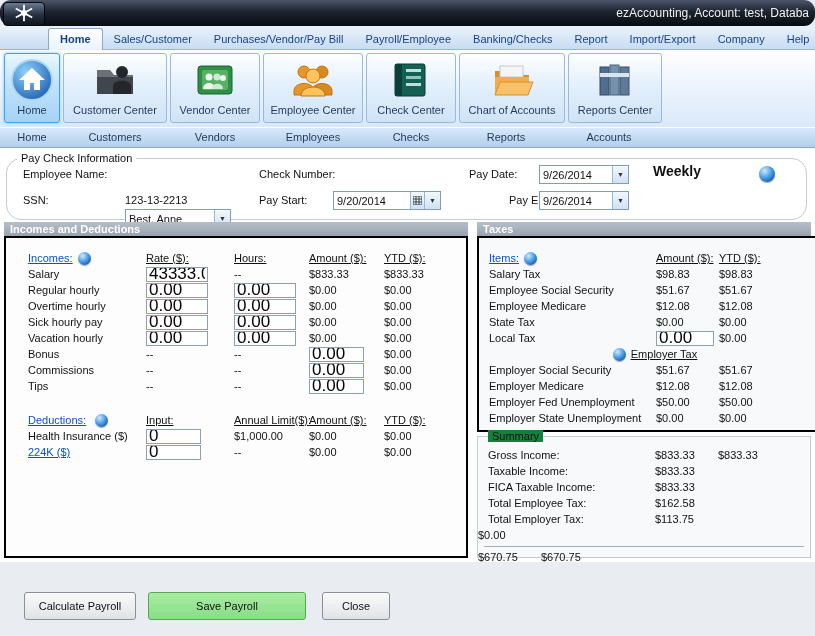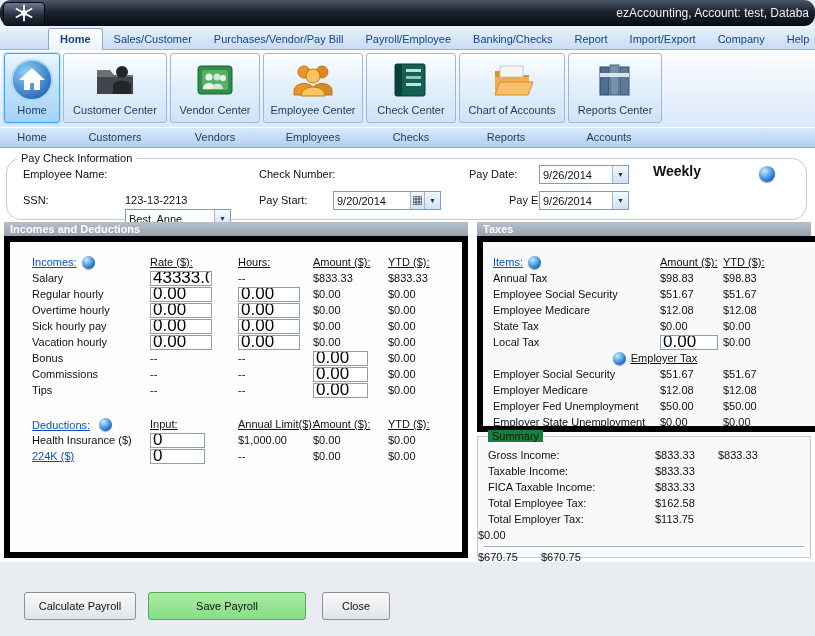--- a/index.html
+++ b/index.html
@@ -52,21 +52,21 @@
   .weekly { position:absolute; font-weight:bold; font-size:14px; }
 
   .globe { display:inline-block; width:13px; height:13px; border-radius:50%; vertical-align:middle;
     background:radial-gradient(circle at 35% 30%, #cfeaff, #5aa7e8 40%, #1565c0 75%, #0a3d7a);
     box-shadow:0 1px 1px rgba(0,0,0,.35); flex-shrink:0; }
   .globe-lg { width:16px; height:16px; }
 
   .section-bar { position:absolute; height:14px; line-height:14px; padding-left:6px;
     background:linear-gradient(#b6bfc9,#98a3b0); color:#fff; font-weight:bold; }
 
-  .panel { position:absolute; border:6px solid #000000; background:#fdfdfe; }
+  .panel { position:absolute; border:2px solid #000000; background:#fdfdfe; }
 
   .row { display:flex; align-items:center; height:16px; }
   .c1 { width:140px; padding-left:22px; flex-shrink:0; white-space:nowrap; }
   .c2 { width:88px; flex-shrink:0; }
   .c3 { width:75px; flex-shrink:0; white-space:nowrap; }
   .c4 { width:75px; flex-shrink:0; }
   .c5 { flex:1; }
   .hdr { text-decoration:underline; }
   .link { color:#0b50c8; }
 
@@ -327,21 +327,21 @@
   </div>
   <div class="row">
     <span class="c1">Tips</span>
     <span class="c2">--</span>
     <span class="c3">--</span>
     <span class="c4"><input class="win-input" style="width: 55px;" value="0.00"></span>
     <span class="c5">$0.00</span>
   </div>
 
   <div class="row" style="margin-top:18px;">
-    <span class="c1" style="display:flex; align-items:flex-end; gap:9px;">
+    <span class="c1" style="display:flex; align-items:center; gap:9px;">
       <span class="hdr link">Deductions:</span>
       <span class="globe"></span>
     </span>
     <span class="c2 hdr">Input:</span>
     <span class="c3 hdr">Annual Limit($):</span>
     <span class="c4 hdr">Amount ($):</span>
     <span class="c5 hdr">YTD ($):</span>
   </div>
   <div class="row">
     <span class="c1">Health Insurance ($)</span>
@@ -363,21 +363,21 @@
   <div class="trow">
     <span class="t1" style="display:flex; align-items:center; gap:5px;">
       <span class="hdr link">Items:</span>
       <span class="globe"></span>
     </span>
     <span class="t2 hdr">Amount ($):</span>
     <span class="t3 hdr">YTD ($):</span>
   </div>
 
   <div class="trow">
-    <span class="t1">Annual Tax</span>
+    <span class="t1">Salary Tax</span>
     <span class="t2">$98.83</span>
     <span class="t3">$98.83</span>
   </div>
   <div class="trow">
     <span class="t1">Employee Social Security</span>
     <span class="t2">$51.67</span>
     <span class="t3">$51.67</span>
   </div>
   <div class="trow">
     <span class="t1">Employee Medicare</span>

